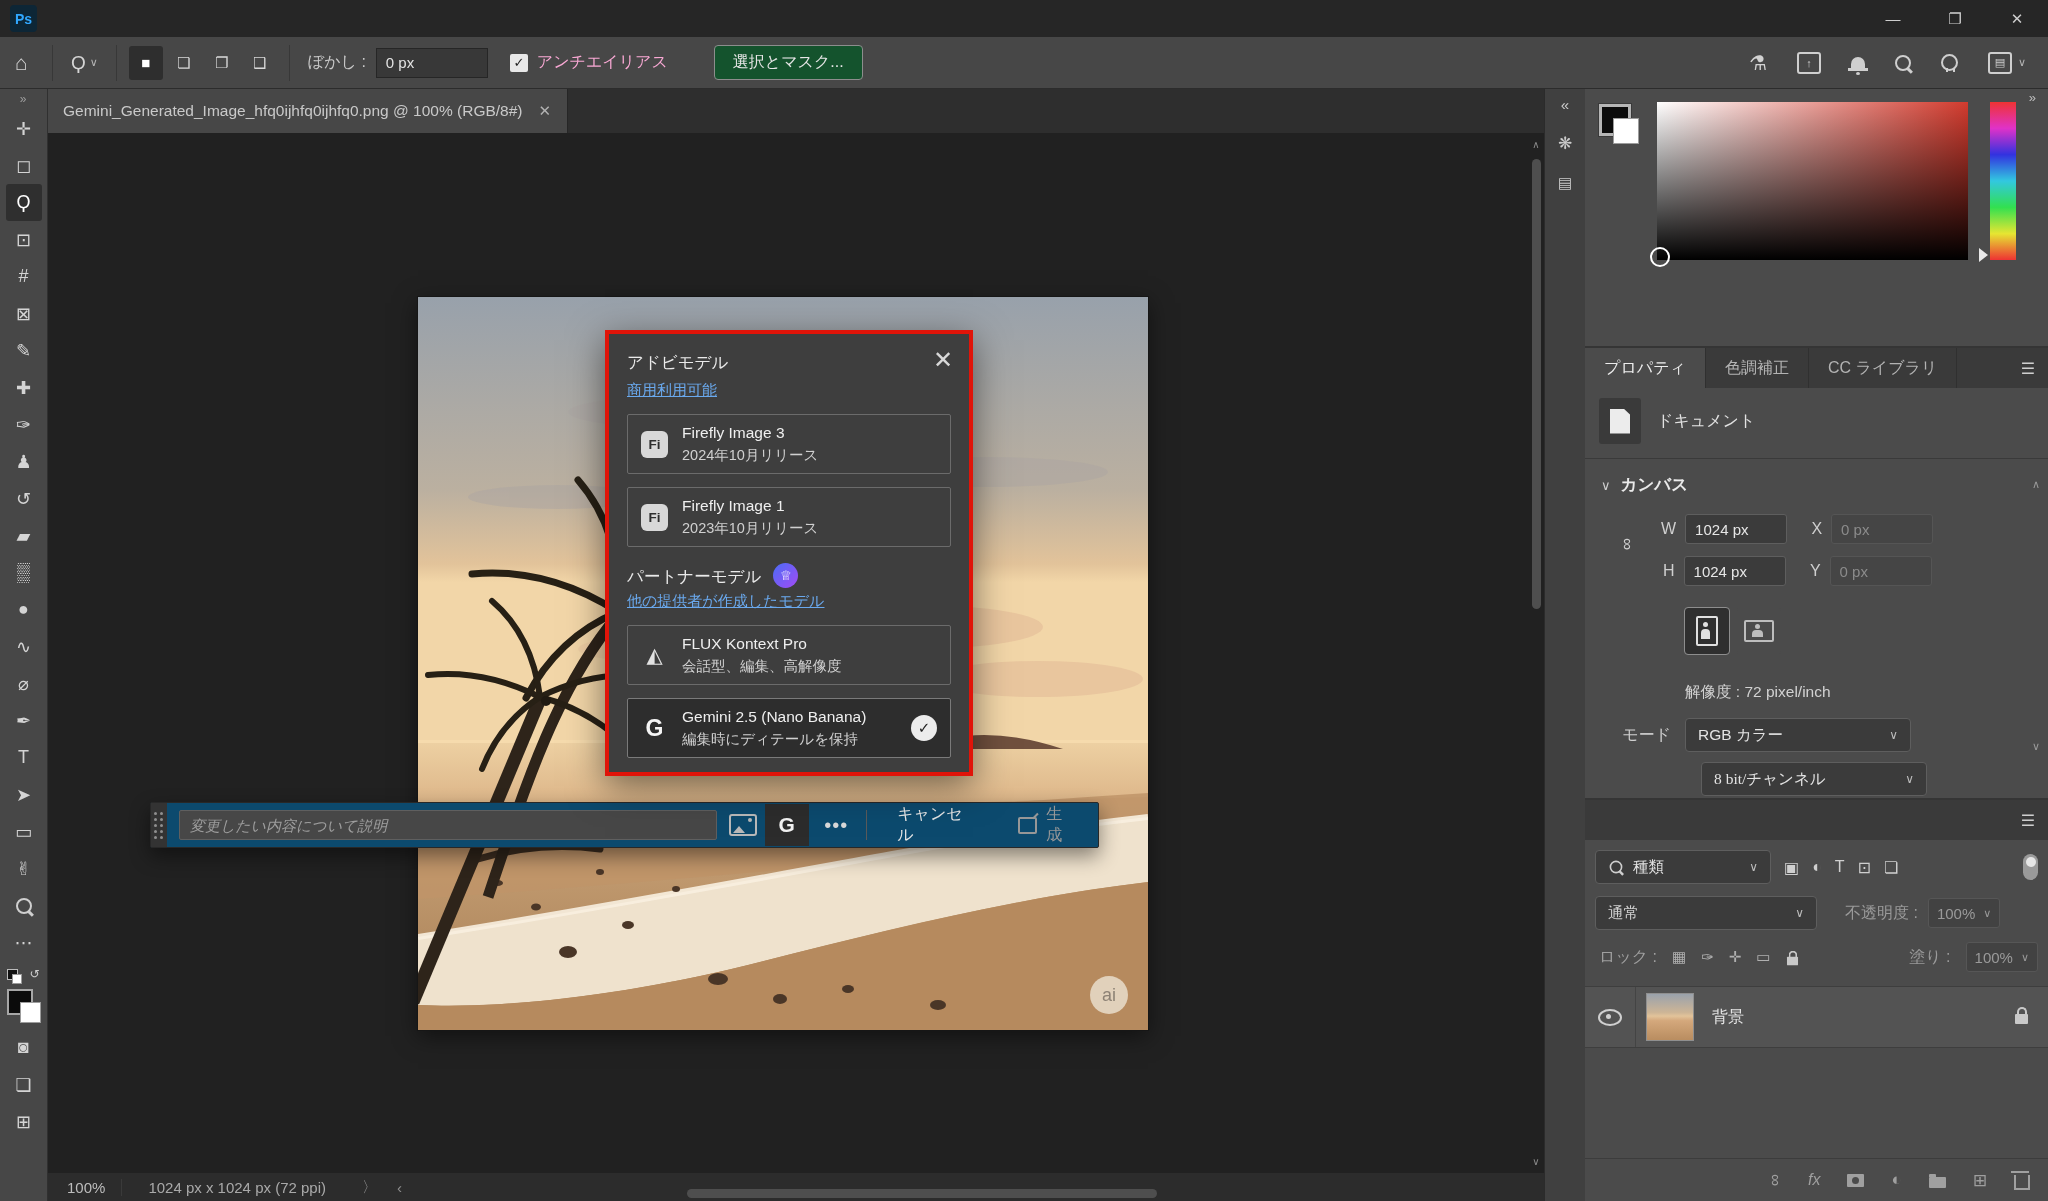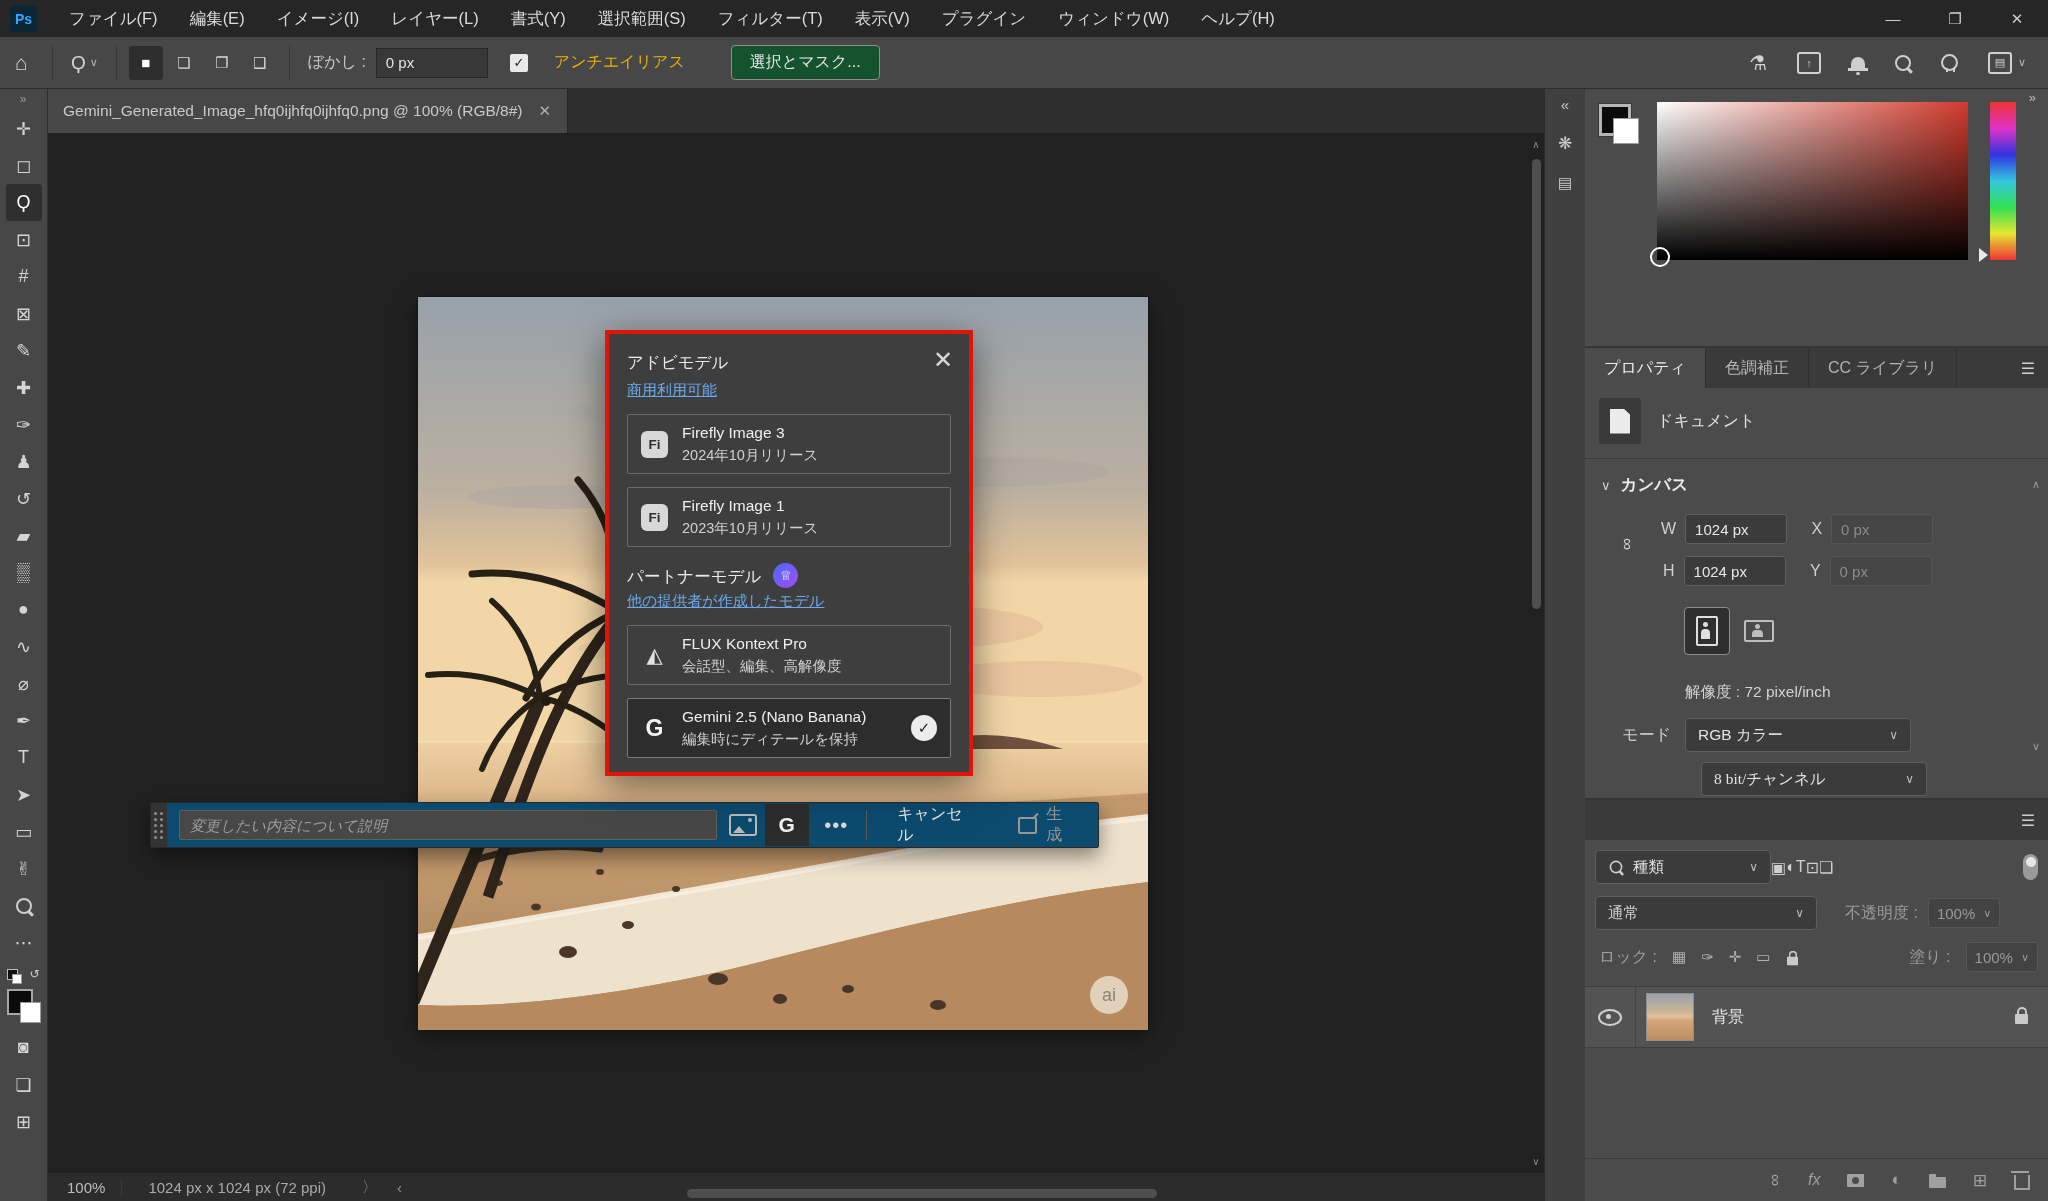--- a/index.html
+++ b/index.html
@@ -24,21 +24,21 @@
   .ob-ic{width:42px;font-size:21px;text-align:center;color:#d5d5d5;}
   .tool-preset{display:flex;align-items:center;gap:4px;padding:0 8px;color:#d5d5d5;}
   .mode-btn{width:34px;height:34px;display:flex;align-items:center;justify-content:center;border-radius:3px;
             color:#d8d8d8;font-size:15px;margin:0 2px;}
   .mode-btn.active{background:#2e2e2e;color:#fff;}
   .ob-label{color:#c9c9c9;font-size:16px;margin:0 10px 0 8px;white-space:nowrap;}
   .feather-input{width:92px;height:28px;background:#383838;border:1px solid #262626;color:#e3e3e3;
                  padding:0 9px;font-size:15px;outline:none;}
   .checkbox{width:18px;height:18px;background:#e8e8e8;color:#1f1f1f;font-size:13px;font-weight:700;
             display:flex;align-items:center;justify-content:center;border-radius:2px;margin-left:22px;}
-  .cb-label{color:#eab308;font-size:16px;margin-left:26px;white-space:nowrap;font-family:Liberation Serif, serif;}
+  .cb-label{color:#f9a8d4;font-size:16px;margin-left:9px;white-space:nowrap;font-family:Liberation Serif, serif;}
   .sm-btn{border:1px solid #8d8d8d;border-radius:4px;padding:6px 18px;font-size:16px;color:#e6e6e6;
           margin-left:46px;background:#14532d;white-space:nowrap;}
   .ob-right{margin-left:auto;display:flex;align-items:center;gap:30px;margin-right:22px;}
   .framed{display:inline-flex;align-items:center;justify-content:center;border:2px solid #cfcfcf;border-radius:3px;
           width:20px;height:18px;font-size:11px;color:#cfcfcf;}
   
   .mag{position:relative;width:12px;height:12px;border:2px solid #cfcfcf;border-radius:50%;display:inline-block;}
   .mag::after{content:"";position:absolute;width:2.5px;height:7px;background:#cfcfcf;left:11px;top:10px;transform:rotate(-45deg);}
   .bell-i{position:relative;width:14px;height:12px;background:#cfcfcf;border-radius:7px 7px 0 0;display:inline-block;}
   .bell-i::before{content:"";position:absolute;left:-3px;bottom:-2px;width:20px;height:2.5px;background:#cfcfcf;}
@@ -194,21 +194,21 @@
   .select{height:32px;background:#3b3b3b;border:1px solid #5e5e5e;border-radius:4px;display:flex;align-items:center;
           padding:0 12px;font-size:15.5px;color:#e3e3e3;}
   .select .chev{margin-left:auto;color:#bdbdbd;font-size:12px;padding-left:14px;}
   .sel-mode{width:200px;}
   .depth-row{position:absolute;left:116px;top:374px;font-family:Liberation Serif, serif;}
   .partial-box{position:absolute;left:100px;top:420px;width:44px;height:24px;border:1px solid #7a7a7a;border-bottom:none;}
   .pscroll-up{position:absolute;right:8px;top:90px;color:#9a9a9a;font-size:11px;}
   .pscroll-dn{position:absolute;right:8px;top:352px;color:#9a9a9a;font-size:11px;}
 
   
-  .filter-row{position:absolute;left:10px;right:10px;top:10px;display:flex;align-items:center;gap:0;}
+  .filter-row{position:absolute;left:10px;right:10px;top:10px;display:flex;align-items:center;gap:13px;}
   .sel-kind{width:150px;gap:9px;}
   .flt-ic{color:#cfcfcf;font-size:16px;}
   .toggle-pill{margin-left:auto;width:15px;height:26px;border-radius:8px;background:#9a9a9a;position:relative;}
   .toggle-pill::after{content:"";position:absolute;left:2.5px;top:2.5px;width:10px;height:10px;border-radius:50%;background:#e6e6e6;}
   .blend-row{position:absolute;left:10px;right:10px;top:56px;display:flex;align-items:center;}
   .sel-blend{width:196px;color:#cfcfcf;}
   .dim{color:#9a9a9a !important;}
   .mini-val{height:28px;background:#424242;border:1px solid #565656;border-radius:3px;display:flex;align-items:center;
             padding:0 8px;font-size:15px;color:#9a9a9a;gap:8px;}
   .lock-row{position:absolute;left:14px;right:10px;top:102px;display:flex;align-items:center;gap:15px;font-size:16px;color:#9f9f9f;}
@@ -233,33 +233,20 @@
   .sb-chev{color:#8f8f8f;padding:0 10px;}
   .hthumb{position:absolute;left:640px;bottom:3px;width:470px;height:9px;background:#4e4e4e;border-radius:5px;}
 </style>
 </head>
 <body>
 
 <div id="app">
 
   <header class="menubar">
     <div class="ps-logo">Ps</div>
-    <nav id="menu-items">
-        <span class="menu-item">ファイル(F)</span>
-        <span class="menu-item">編集(E)</span>
-        <span class="menu-item">イメージ(I)</span>
-        <span class="menu-item">レイヤー(L)</span>
-        <span class="menu-item">書式(Y)</span>
-        <span class="menu-item">選択範囲(S)</span>
-        <span class="menu-item">フィルター(T)</span>
-        <span class="menu-item">表示(V)</span>
-        <span class="menu-item">プラグイン</span>
-        <span class="menu-item">ウィンドウ(W)</span>
-        <span class="menu-item">ヘルプ(H)</span>
-      </nav>
     <div class="win-controls">
       <span>—</span>
       <span>❐</span>
       <span>✕</span>
     </div>
   </header>
 
   <div class="optionsbar">
     <span class="ob-ic">⌂</span>
     <span class="ob-sep"></span>

